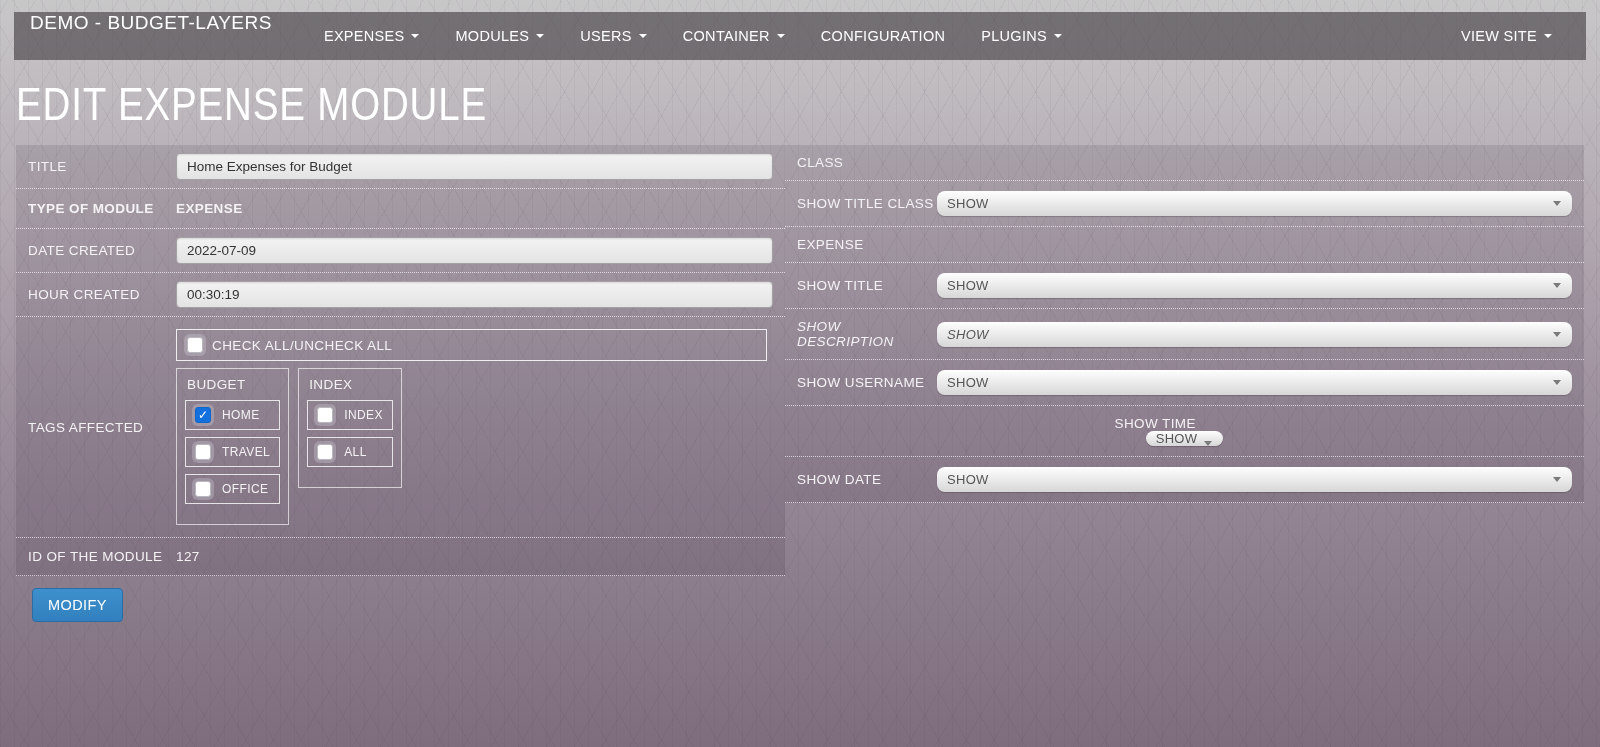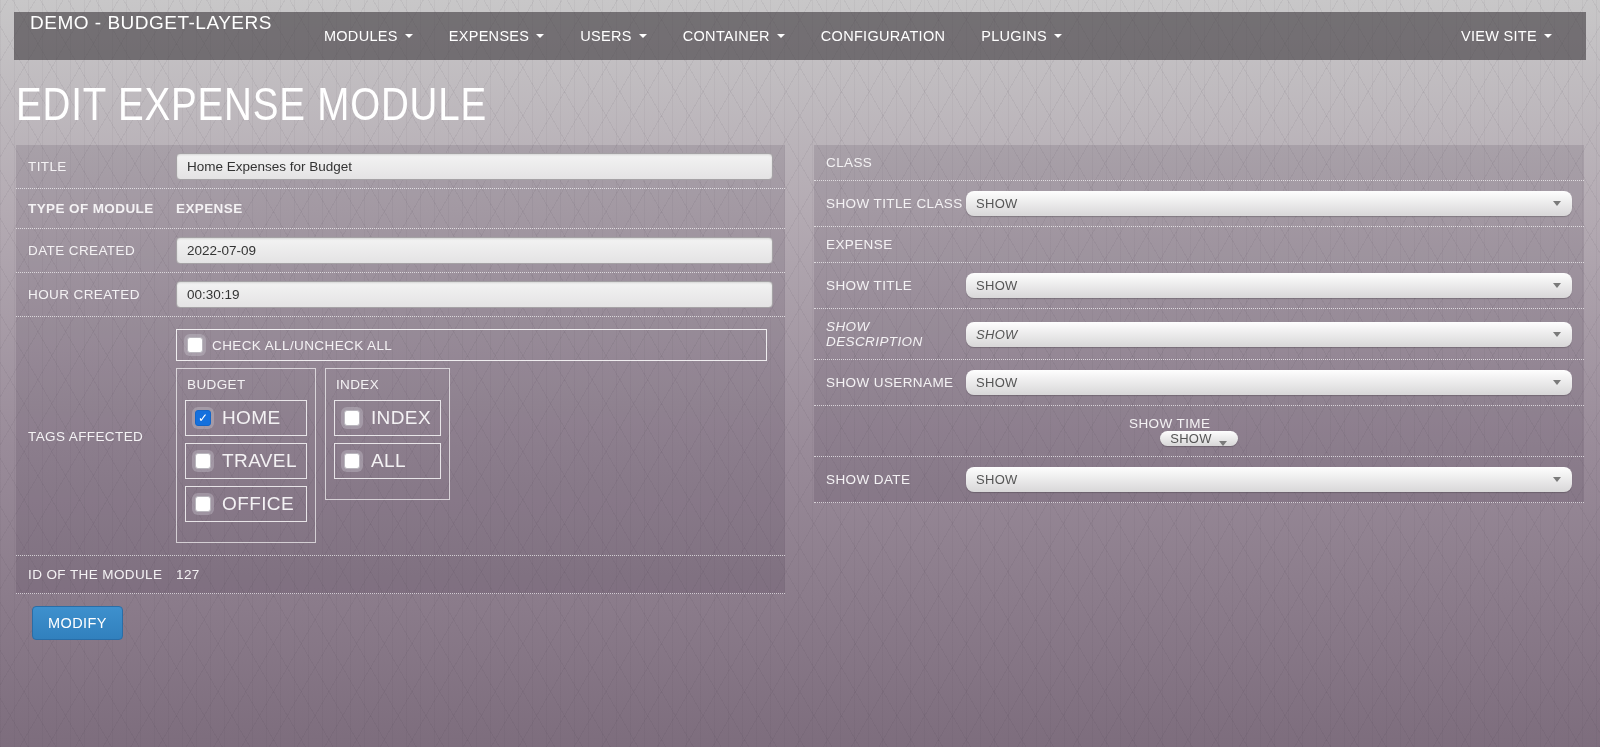--- a/index.html
+++ b/index.html
@@ -32,21 +32,21 @@
     border-top:4px solid #fff; border-left:4px solid transparent; border-right:4px solid transparent;
   }
 
   
   .page-title {
     margin:16px 16px 14px 16px; color:#fff; font-size:47px; font-weight:300;
     letter-spacing:1px; transform:scaleX(0.82); transform-origin:left center; white-space:nowrap;
   }
 
   
-  .columns { display:flex; margin:8px 16px; gap:29px; align-items:flex-start; }
+  .columns { display:flex; margin:8px 16px; align-items:flex-start; }
   .form-box { background:rgba(40,28,48,0.12); }
   .left-col  { width:769px; }
   .right-col { flex:1; }
 
   .row {
     display:flex; align-items:center; padding:8px 12px;
     border-bottom:1px dotted rgba(255,255,255,0.65);
   }
   .row-label { width:148px; min-width:148px; color:#f4f2f4; font-size:13.5px; letter-spacing:0.4px; }
   .right-col .row-label { width:140px; min-width:140px; }
@@ -69,21 +69,21 @@
   }
   .check-all-box .cb-label { font-size:13.5px; }
   .tag-groups { display:flex; gap:9px; align-items:flex-start; margin-top:2px; }
   .tag-group { border:1px solid rgba(255,255,255,0.65); padding:6px 8px 20px 8px; min-width:99px; }
   .tag-group-title { color:#f4f2f4; font-size:13.5px; letter-spacing:0.4px; margin:2px 0 8px 2px; }
   .tag-option {
     border:1px solid rgba(255,255,255,0.8); padding:6px 9px; margin-bottom:7px;
     display:flex; align-items:center; gap:11px; cursor:pointer;
   }
   .tag-option:last-child { margin-bottom:0; }
-  .cb-label { color:#f4f2f4; font-size:19px; letter-spacing:0.4px; }
+  .cb-label { color:#f4f2f4; font-size:12px; letter-spacing:0.4px; }
 
   .checkbox {
     width:16px; height:16px; min-width:16px; border-radius:3px; background:#fff;
     border:1px solid #b9b6bd; box-shadow:0 0 0 3px rgba(205,202,212,0.35);
     display:flex; align-items:center; justify-content:center; cursor:pointer;
     font-size:12px; color:transparent; line-height:1;
   }
   .checkbox.checked { background:#1470dd; border-color:#1265c8; color:#fff; }
 
   
@@ -108,25 +108,25 @@
     font-family:"Liberation Sans", sans-serif;
   }
 </style>
 </head>
 <body>
 
 <div class="navbar">
   <div class="brand">DEMO - BUDGET-LAYERS</div>
   <div class="nav-items">
     <div class="nav-item">
+        <span>EXPENSES</span>
+        <span class="caret"></span>
+      </div>
+    <div class="nav-item">
         <span>MODULES</span>
-        <span class="caret"></span>
-      </div>
-    <div class="nav-item">
-        <span>EXPENSES</span>
         <span class="caret"></span>
       </div>
     <div class="nav-item">
         <span>USERS</span>
         <span class="caret"></span>
       </div>
     <div class="nav-item">
         <span>CONTAINER</span>
         <span class="caret"></span>
       </div>

